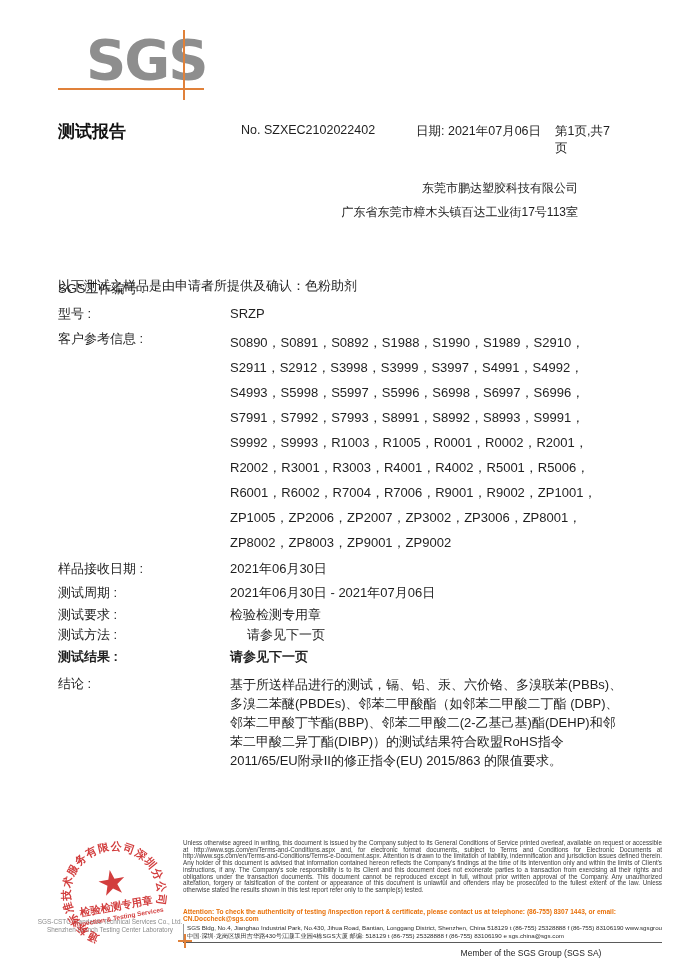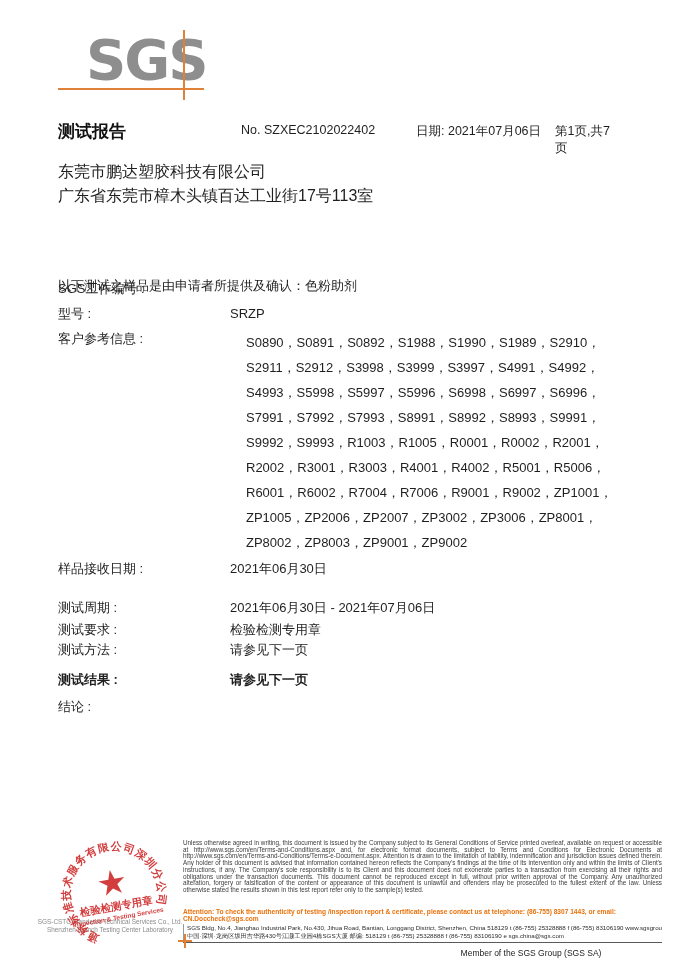--- a/index.html
+++ b/index.html
@@ -18,33 +18,33 @@
   }
   .logo-hline { position:absolute; left:0; top:60px; width:146px; height:2px; background:#e0813a; }
   .logo-vline { position:absolute; left:125px; top:2px; width:2px; height:70px; background:#e0813a; }
   
   .title-row { position:absolute; left:58px; top:120px; width:564px; height:22px; }
   .report-title { position:absolute; left:0; top:0; font-size:17px; font-weight:bold; color:#111; }
   .report-no { position:absolute; left:183px; top:3px; font-size:12.5px; }
   .report-date { position:absolute; left:358px; top:3px; font-size:12.5px; }
   .page-ind { position:absolute; left:497px; top:3px; font-size:12.5px; }
   
-  .applicant { position:absolute; left:58px; top:160px; width:520px; font-size:16px; line-height:24px; }
+  .applicant { position:absolute; left:58px; top:176px; width:520px; font-size:12px; line-height:24px;text-align:right; }
   
   .intro { position:absolute; left:58px; top:249px; width:540px; font-size:13px;margin-top:28px; }
   .fields { position:absolute; left:58px; top:280px; width:566px; }
   .field-row { display:flex; margin-bottom:7px; }
   .field-label { width:172px; flex:none; font-size:13px; line-height:18px; }
   .field-value { flex:1; font-size:13px; line-height:18px; white-space:pre-line; }
-  .row-clientref .field-value { line-height:25px;margin-left:16px; }
+  .row-clientref .field-value { line-height:25px; }
   .row-clientref { margin-bottom:5px; }
-  .row-received { margin-bottom:21px; }
+  .row-received { margin-bottom:6px; }
   .row-period { margin-bottom:4px; }
   .row-requested { margin-bottom:2px; }
-  .row-method { margin-bottom:12px; }
+  .row-method { margin-bottom:4px;gap:17px; }
   .row-results { margin-bottom:9px;font-weight:bold; }
   .row-conclusion .field-value { line-height:19px; }
   
   .footer { position:absolute; left:0; top:836px; width:626px; height:123px; }
   .legal {
     position:absolute; left:183px; top:4px; width:479px;
     font-size:6.3px; line-height:6.7px; color:#3c3c3c; text-align:justify;
   }
   .attention {
     position:absolute; left:183px; top:72px; width:479px;
@@ -128,20 +128,21 @@
     <div class="field-row row-method">
       <div class="field-label">测试方法 :</div>
       <div class="field-value">请参见下一页</div>
     </div>
     <div class="field-row row-results">
       <div class="field-label">测试结果 :</div>
       <div class="field-value">请参见下一页</div>
     </div>
     <div class="field-row row-conclusion">
       <div class="field-label">结论 :</div>
+      <div class="field-value">基于所送样品进行的测试，镉、铅、汞、六价铬、多溴联苯(PBBs)、多溴二苯醚(PBDEs)、邻苯二甲酸酯（如邻苯二甲酸二丁酯 (DBP)、邻苯二甲酸丁苄酯(BBP)、邻苯二甲酸二(2-乙基己基)酯(DEHP)和邻苯二甲酸二异丁酯(DIBP)）的测试结果符合欧盟RoHS指令2011/65/EU附录II的修正指令(EU) 2015/863 的限值要求。</div>
     </div>
   </div>
 
   <div class="footer">
     <div class="legal">Unless otherwise agreed in writing, this document is issued by the Company subject to its General Conditions of Service printed overleaf, available on request or accessible at http://www.sgs.com/en/Terms-and-Conditions.aspx and, for electronic format documents, subject to Terms and Conditions for Electronic Documents at http://www.sgs.com/en/Terms-and-Conditions/Terms-e-Document.aspx. Attention is drawn to the limitation of liability, indemnification and jurisdiction issues defined therein. Any holder of this document is advised that information contained hereon reflects the Company's findings at the time of its intervention only and within the limits of Client's instructions, if any. The Company's sole responsibility is to its Client and this document does not exonerate parties to a transaction from exercising all their rights and obligations under the transaction documents. This document cannot be reproduced except in full, without prior written approval of the Company. Any unauthorized alteration, forgery or falsification of the content or appearance of this document is unlawful and offenders may be prosecuted to the fullest extent of the law. Unless otherwise stated the results shown in this test report refer only to the sample(s) tested.</div>
     <div class="attention">Attention: To check the authenticity of testing /inspection report &amp; certificate, please contact us at telephone: (86-755) 8307 1443, or email: CN.Doccheck@sgs.com</div>
     <div class="addr-block">
       <div>SGS Bldg, No.4, Jianghao Industrial Park, No.430, Jihua Road, Bantian, Longgang District, Shenzhen, China 518129    t (86-755) 25328888    f (86-755) 83106190    www.sgsgroup.com.cn</div>
       <div>中国·深圳·龙岗区坂田吉华路430号江灏工业园4栋SGS大厦    邮编: 518129    t (86-755) 25328888    f (86-755) 83106190    e  sgs.china@sgs.com</div>
     </div>

